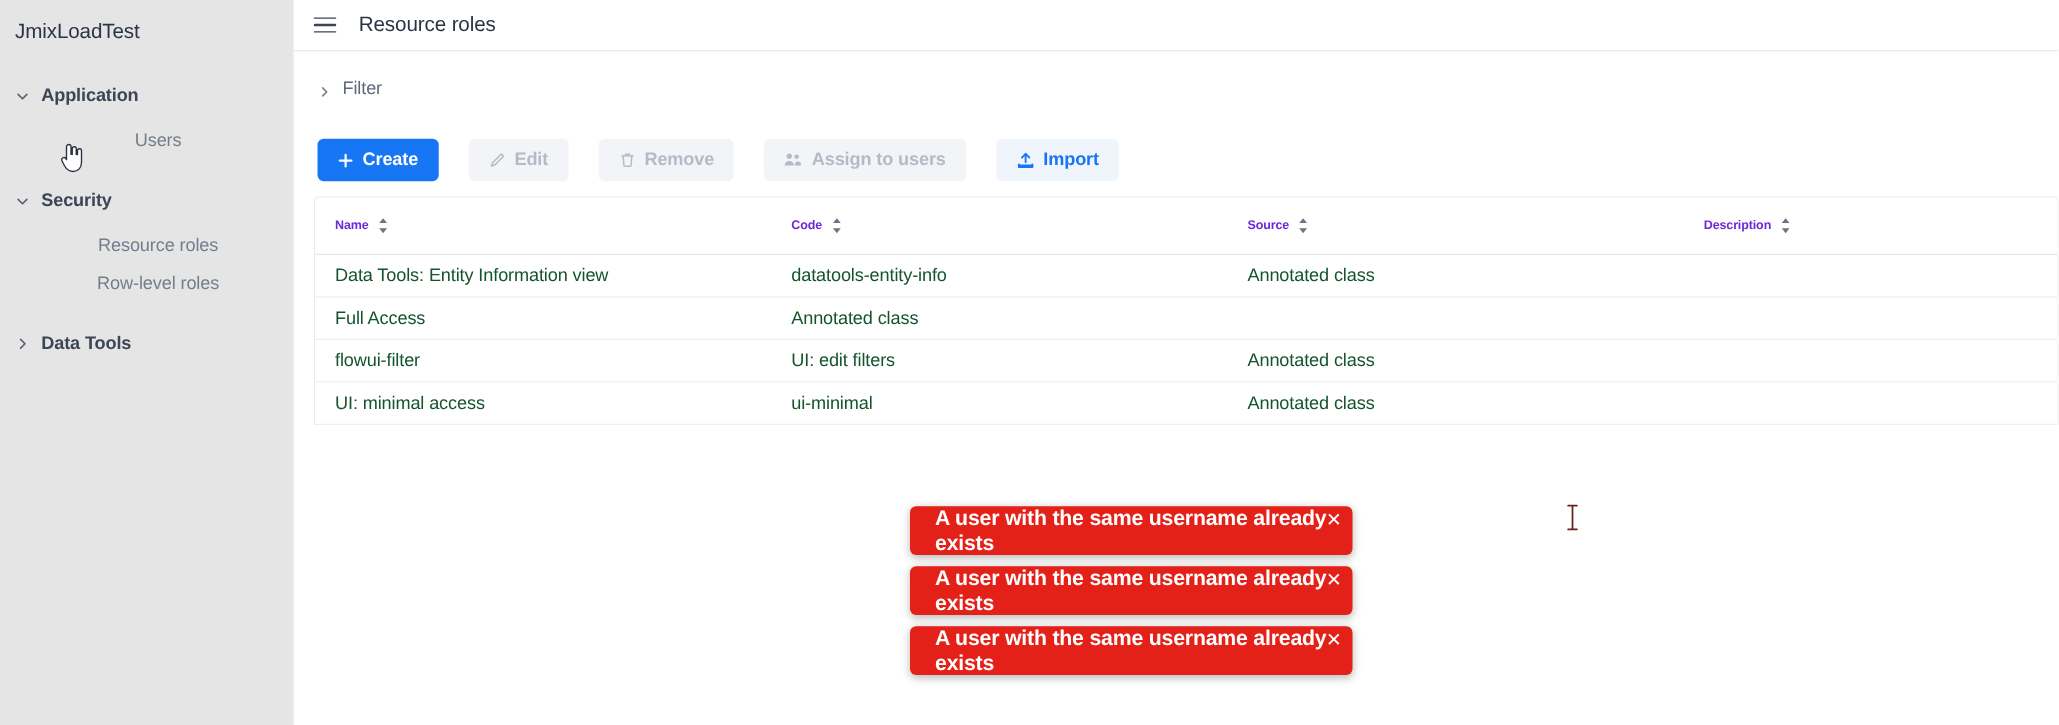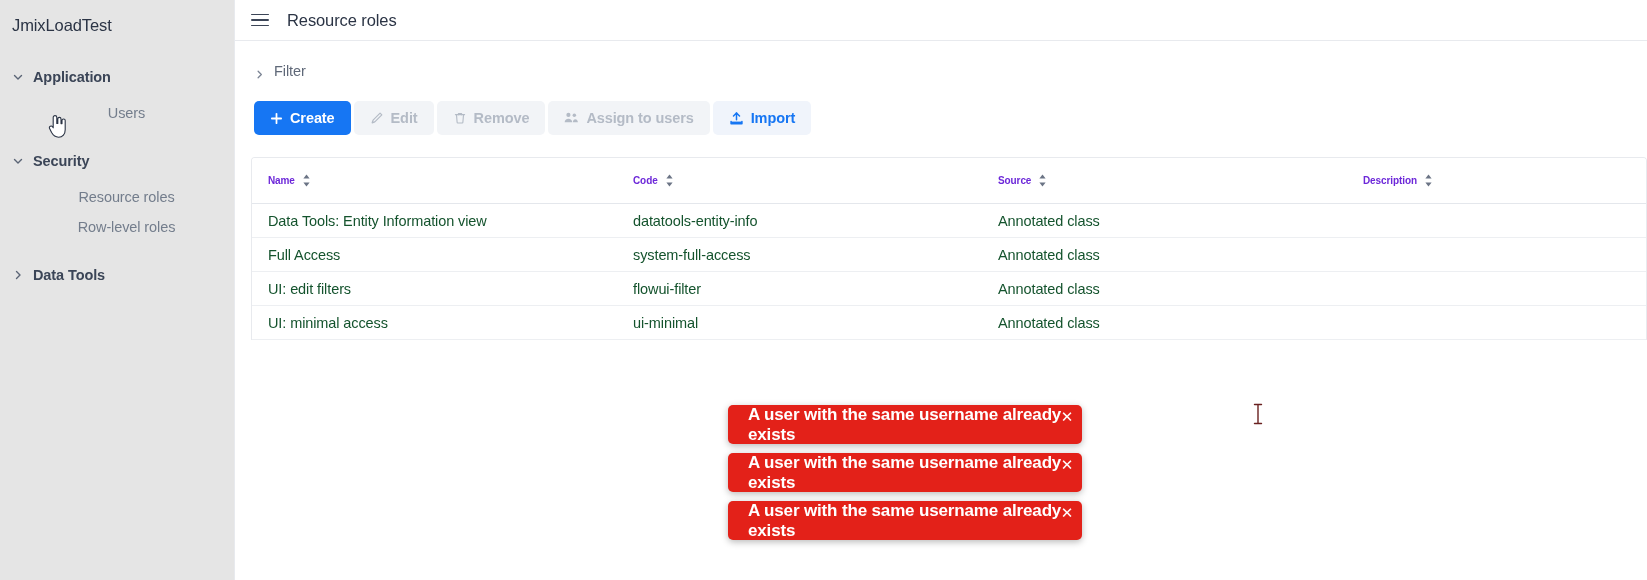--- a/index.html
+++ b/index.html
@@ -124,22 +124,22 @@
   #filter-row .chev { color: #7b8494; width: 11px; height: 11px; }
   #filter-label {
     font-size: 14.5px;
     color: #5f6878;
     letter-spacing: -0.1px;
   }
 
   
   #toolbar {
     display: flex;
-    align-items: flex-start;
-    gap: 3px;
+    align-items: flex-end;
+    gap: 24px;
     height: 44px;
     padding-left: 3px;
     margin-bottom: 12px;
   }
   .btn {
     display: inline-flex;
     align-items: center;
     gap: 7px;
     height: 34px;
     padding: 0 16px;
@@ -435,28 +435,27 @@
 
         <div class="grow">
           <div class="cell col-name">Data Tools: Entity Information view</div>
           <div class="cell col-code">datatools-entity-info</div>
           <div class="cell col-source">Annotated class</div>
           <div class="cell col-desc"></div>
         </div>
 
         <div class="grow">
           <div class="cell col-name">Full Access</div>
-          <div class="cell col-code">system-full-access</div>
           <div class="cell col-source">Annotated class</div>
           <div class="cell col-desc"></div>
         </div>
 
         <div class="grow">
+          <div class="cell col-code">flowui-filter</div>
           <div class="cell col-name">UI: edit filters</div>
-          <div class="cell col-code">flowui-filter</div>
           <div class="cell col-source">Annotated class</div>
           <div class="cell col-desc"></div>
         </div>
 
         <div class="grow">
           <div class="cell col-name">UI: minimal access</div>
           <div class="cell col-code">ui-minimal</div>
           <div class="cell col-source">Annotated class</div>
           <div class="cell col-desc"></div>
         </div>

